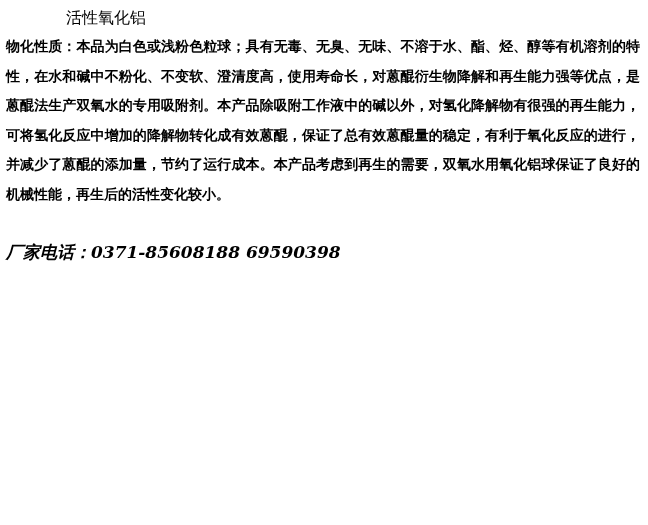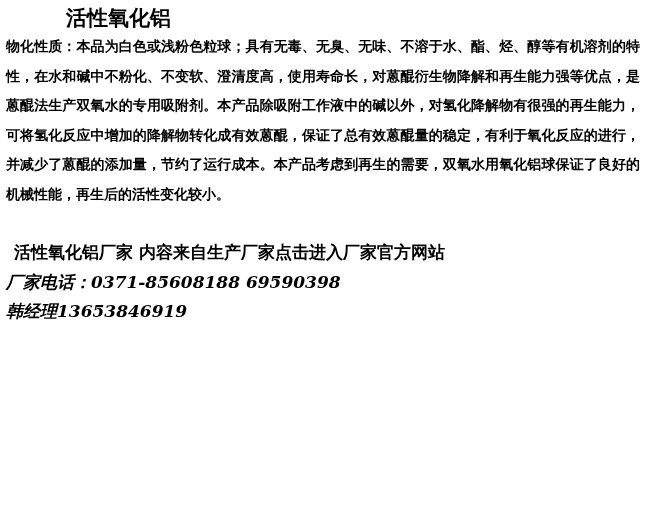--- a/index.html
+++ b/index.html
@@ -15,22 +15,22 @@
     overflow: hidden;
   }
   .page {
     width: 648px;
     height: 525px;
     box-sizing: border-box;
     padding: 6px 8px 0 6px;
     position: relative;
   }
   .doc-title {
-    font-size: 21px;
-    font-weight: bold;
+    font-size: 16px;
+    font-weight: normal;
     line-height: 24px;
     margin: 0 0 2px 0;
     text-indent: 60px;
     letter-spacing: 0px;
   }
   .body-para {
     font-size: 14px;
     font-weight: bold;
     line-height: 29.5px;
     margin: 0;
@@ -67,23 +67,21 @@
 
 <div class="page">
 
   <h1 class="doc-title">活性氧化铝</h1>
 
   <p class="body-para">物化性质：本品为白色或浅粉色粒球；具有无毒、无臭、无味、不溶于水、酯、烃、醇等有机溶剂的特性，在水和碱中不粉化、不变软、澄清度高，使用寿命长，对蒽醌衍生物降解和再生能力强等优点，是蒽醌法生产双氧水的专用吸附剂。本产品除吸附工作液中的碱以外，对氢化降解物有很强的再生能力，可将氢化反应中增加的降解物转化成有效蒽醌，保证了总有效蒽醌量的稳定，有利于氧化反应的进行，并减少了蒽醌的添加量，节约了运行成本。本产品考虑到再生的需要，双氧水用氧化铝球保证了良好的机械性能，再生后的活性变化较小。</p>
 
   <div class="spacer"></div>
 
   <div class="contact-block">
-    <p class="contact-line indent">活性氧化铝厂家 内容来自生产厂家点击进入厂家官方网站</p>
 
 
     <p class="contact-line mono-num">厂家电话：0371-85608188 69590398</p>
 
 
-    <p class="contact-line mono-num">韩经理13653846919</p>
 
   </div>
 
 </div>
 
 </body></html>

